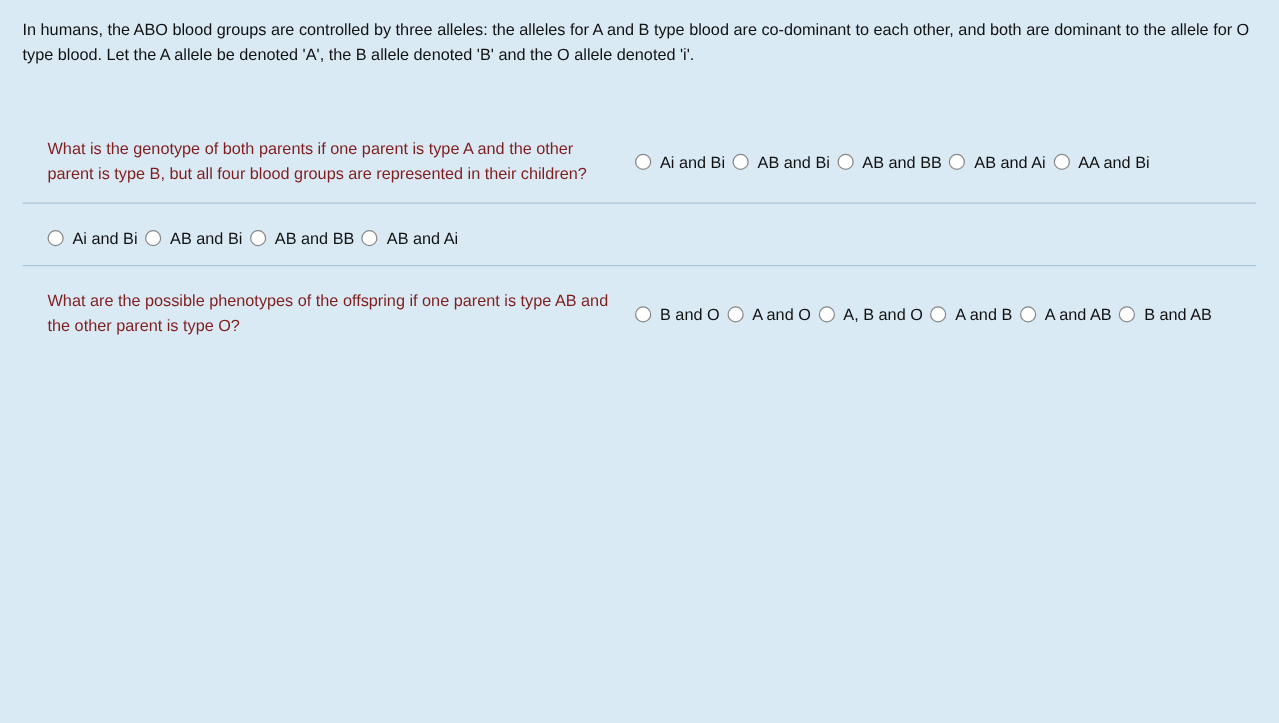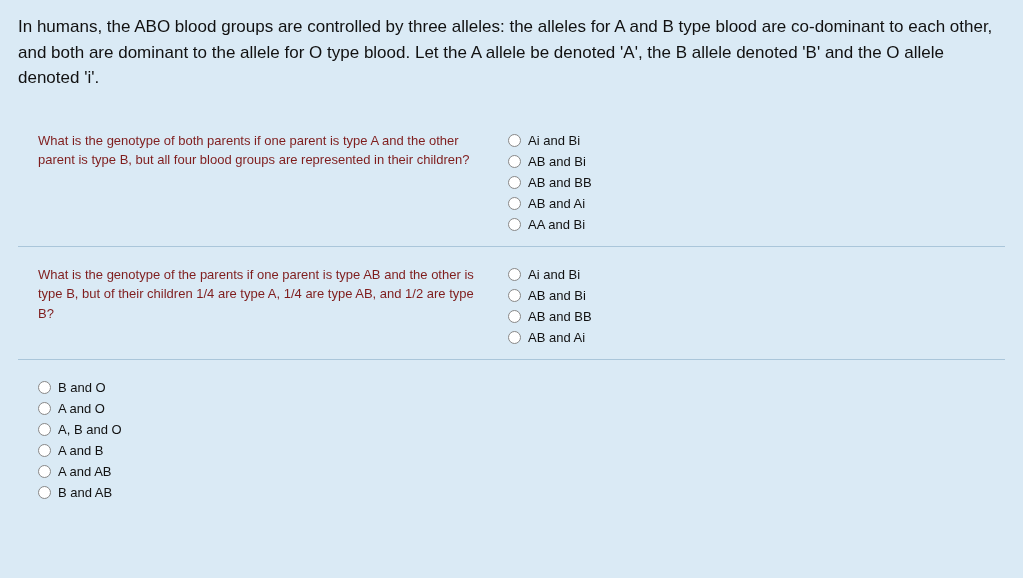--- a/index.html
+++ b/index.html
@@ -8,23 +8,23 @@
       background-color: #daeaf5;
       font-family: Arial, sans-serif;
       font-size: 13px;
       color: #222;
       width: 1023px;
       min-height: 578px;
       padding: 14px 18px;
     }
 
     .intro-text {
-      font-size: 17px;
+      font-size: 13px;
       line-height: 1.5;
-      margin-bottom: 22px;
+      margin-bottom: 38px;
       color: #111;
     }
 
     .question-block {
       display: flex;
       flex-direction: row;
       margin-bottom: 0;
       padding: 18px 0 14px 20px;
       border-bottom: 1px solid #aac6da;
     }
@@ -37,21 +37,21 @@
       width: 470px;
       min-width: 470px;
       font-size: 13px;
       line-height: 1.5;
       color: #7f1d1d;
       padding-right: 20px;
     }
 
     .options-col {
       display: flex;
-      flex-direction: column;
+      flex-direction: row;
       gap: 6px;
       padding-top: 2px;
     }
 
     .option-row {
       display: flex;
       align-items: center;
       gap: 7px;
       cursor: pointer;
     }
@@ -96,41 +96,41 @@
           <span class="radio-circle"></span>
           <span class="option-label">AB and Ai</span>
         </label>
         <label class="option-row">
           <span class="radio-circle"></span>
           <span class="option-label">AA and Bi</span>
         </label>
       </div>
     </div>
     <div class="question-block">
-      <div class="question-text">What is the genotype of the parents if one parent is type AB and the other is type B, but of their children 1/4 are type A, 1/4 are type AB, and 1/2 are type B?</div>
       <div class="options-col">
         <label class="option-row">
           <span class="radio-circle"></span>
           <span class="option-label">Ai and Bi</span>
         </label>
         <label class="option-row">
           <span class="radio-circle"></span>
           <span class="option-label">AB and Bi</span>
         </label>
         <label class="option-row">
           <span class="radio-circle"></span>
           <span class="option-label">AB and BB</span>
         </label>
         <label class="option-row">
           <span class="radio-circle"></span>
           <span class="option-label">AB and Ai</span>
         </label>
       </div>
     </div>
     <div class="question-block">
+      <div class="question-text">What are the possible phenotypes of the offspring if one parent is type AB and the other parent is type O?</div>
       <div class="options-col">
         <label class="option-row">
           <span class="radio-circle"></span>
           <span class="option-label">B and O</span>
         </label>
         <label class="option-row">
           <span class="radio-circle"></span>
           <span class="option-label">A and O</span>
         </label>
         <label class="option-row">

